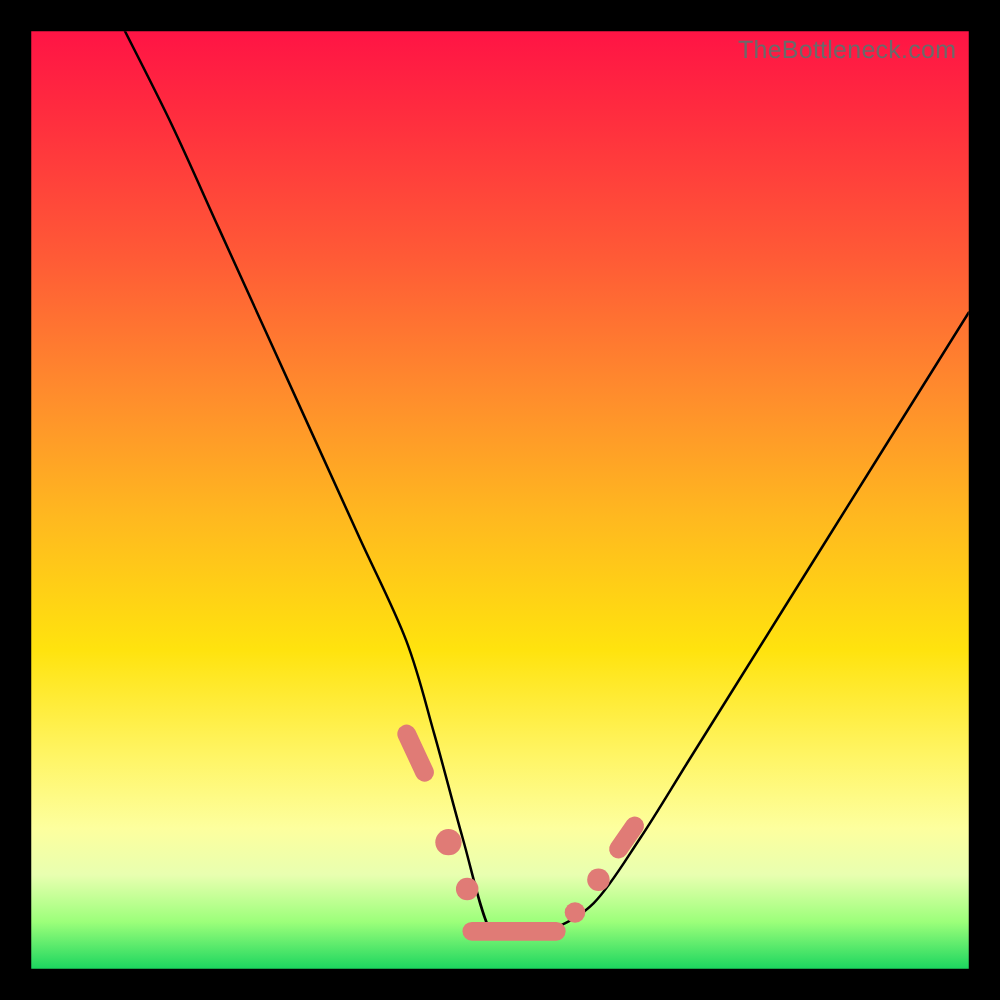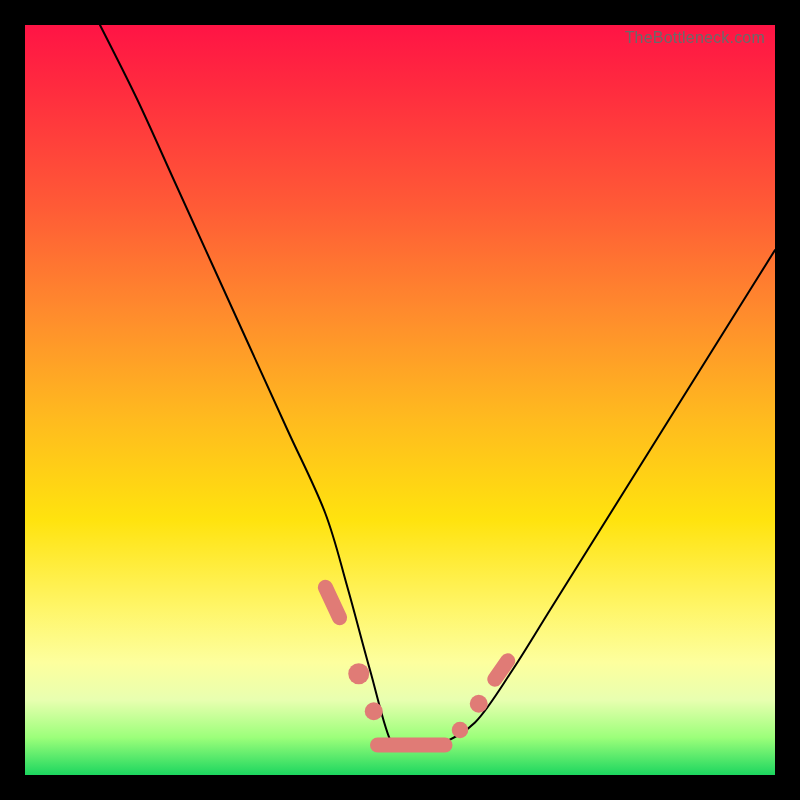--- a/index.html
+++ b/index.html
@@ -36,21 +36,21 @@
       #e8ffb0 90%,
       #9cff7a 95%,
       #1cd65f 100%
     );
   }
   .watermark {
     position: absolute;
     top: 4px;
     right: 10px;
     color: #6a6a6a;
-    font-size: 16px;
+    font-size: 20px;
     font-weight: 500;
     letter-spacing: 0.2px;
     user-select: none;
   }
   svg.curve {
     position: absolute;
     inset: 0;
     width: 750px;
     height: 750px;
   }

